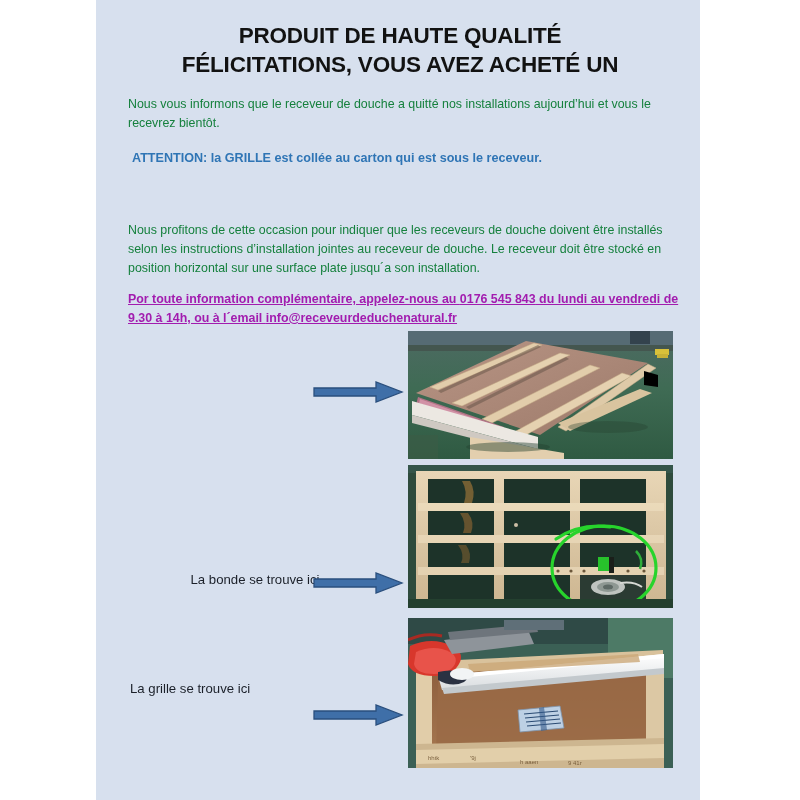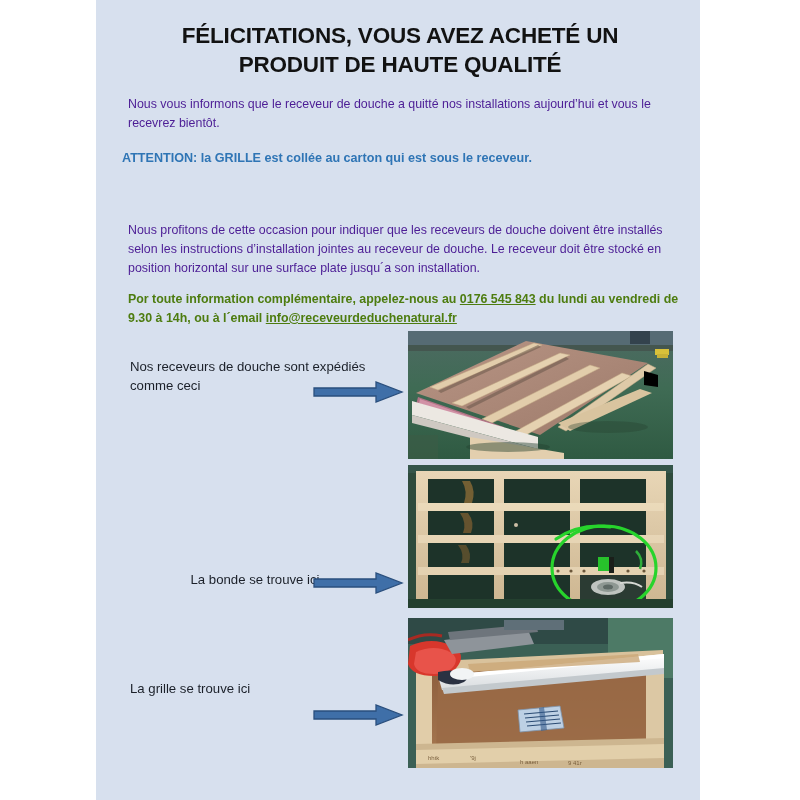--- a/index.html
+++ b/index.html
@@ -40,48 +40,49 @@
     letter-spacing: -0.2px;
     color: #121212;
   }
   
   .para {
     position: absolute;
     left: 128px;
     width: 552px;
     font-size: 12.4px;
     line-height: 1.52;
-    color: #4c1d95;
+    color: #15803d;
     text-align: left;
   }
   .para.intro { top: 95px; }
   .para.mid   { top: 221px; }
 
   .attn-block {
     position: absolute;
-    left: 122px;
+    left: 132px;
     top: 149px;
     width: 556px;
   }
   .attn-line {
     font-size: 12.6px;
     font-weight: bold;
     line-height: 1.50;
     color: #2f75b5;
     white-space: nowrap;
   }
   .contact {
     position: absolute;
     left: 128px;
     top: 290px;
     width: 554px;
     font-size: 12.4px;
     font-weight: bold;
     line-height: 1.52;
-    color: #4d7c0f;
+    color: #a21caf;
+    text-decoration: underline;
   }
   .contact u { text-decoration: underline; }
 
   
   .caption {
     position: absolute;
     left: 130px;
     font-size: 13.2px;
     color: #1b2029;
     line-height: 1.42;
@@ -115,40 +116,36 @@
   .photo svg { display: block; width: 100%; height: 100%; }
 </style>
 </head>
 <body>
 
 <div id="page">
 
   <div id="panel"></div>
 
   <div class="title">
+    <div>PRODUIT DE HAUTE QUALITÉ</div>
     <div>FÉLICITATIONS, VOUS AVEZ ACHETÉ UN</div>
-    <div>PRODUIT DE HAUTE QUALITÉ</div>
   </div>
 
   <div class="para intro">Nous vous informons que le receveur de douche a quitté nos installations aujourd’hui et vous le recevrez bientôt.</div>
 
   <div class="attn-block">
     <div class="attn-line">ATTENTION: la GRILLE est collée au carton qui est sous le receveur.</div>
   </div>
 
   <div class="para mid">Nous profitons de cette occasion pour indiquer que les receveurs de douche doivent être installés selon les instructions d’installation jointes au receveur de douche. Le receveur doit être stocké en position horizontal sur une surface plate jusqu´a son installation.</div>
 
   <div class="contact">
     <span>Por toute information complémentaire, appelez-nous au </span><u>0176 545 843</u><span> du lundi au vendredi de 9.30 à 14h, ou à l´email </span><u>info@receveurdeduchenatural.fr</u>
   </div>
 
-  <div class="caption cap1">
-    <div>Nos receveurs de douche sont expédiés</div>
-    <div>comme ceci</div>
-  </div>
 
   <div class="caption cap2">
     <div>La bonde se trouve ici</div>
   </div>
 
   <div class="caption cap3">
     <div>La grille se trouve ici</div>
   </div>
 
   <div class="arrow ar1">

